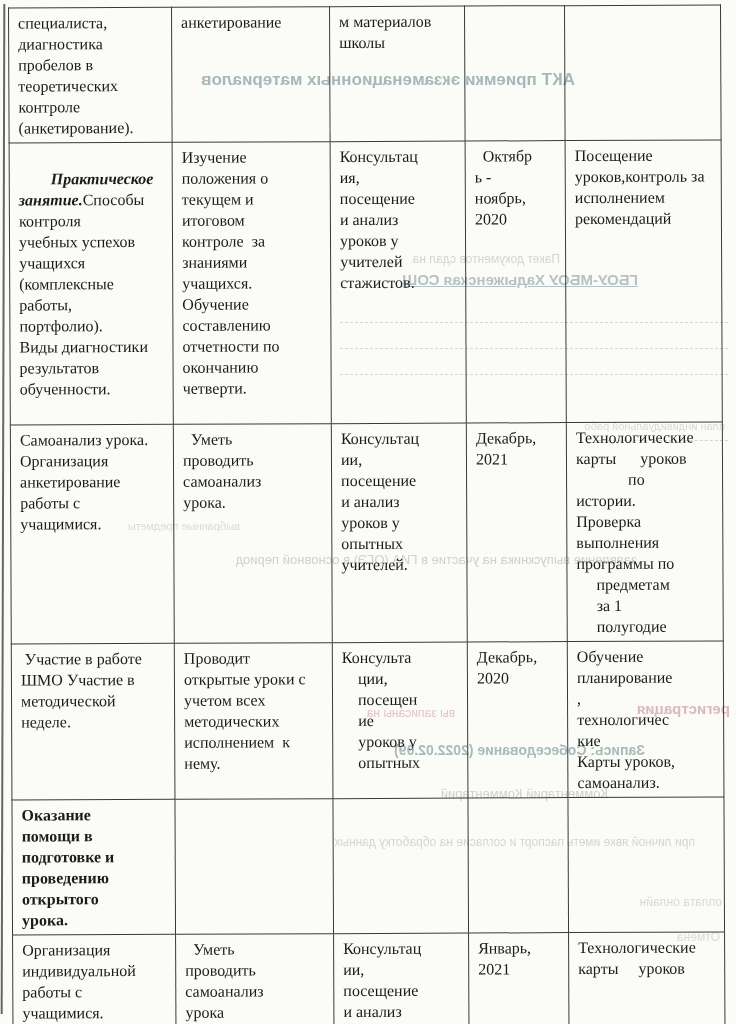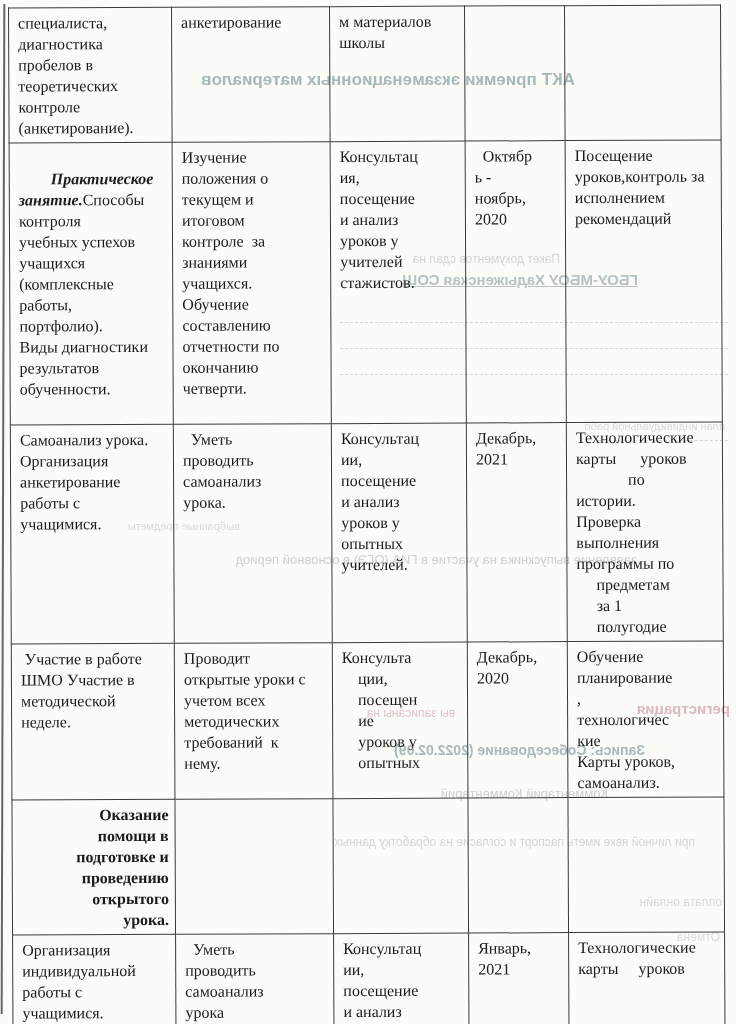--- a/index.html
+++ b/index.html
@@ -38,21 +38,21 @@
     color:#1b1b1b;
   }
   tr.r1{height:128px;}
   tr.r2{height:253px;}
   tr.r3{height:205px;}
   tr.r4{height:149px;}
   tr.r5{height:126px;}
   tr.r6{height:148px;}
 
   .cell-title{font-weight:bold;font-style:italic;}
-  .bold{font-weight:bold;text-align:right;}
+  .bold{font-weight:bold;}
 
   
   .bleed{
     position:absolute;
     transform:scaleX(-1);
     filter:blur(.5px);
     white-space:nowrap;
     overflow:hidden;
     font-family:"Liberation Sans","DejaVu Sans",sans-serif;
     pointer-events:none;
@@ -186,21 +186,21 @@
     </tr>
     <tr class="r4">
       <td> Участие в работе
 ШМО Участие в
 методической
 неделе.</td>
       <td>Проводит
 открытые уроки с
 учетом всех
 методических
-требований  к
+исполнением  к
 нему.</td>
       <td>Консульта
     ции,
     посещен
     ие
     уроков у
     опытных</td>
       <td>Декабрь,
 2020</td>
       <td>Обучение

